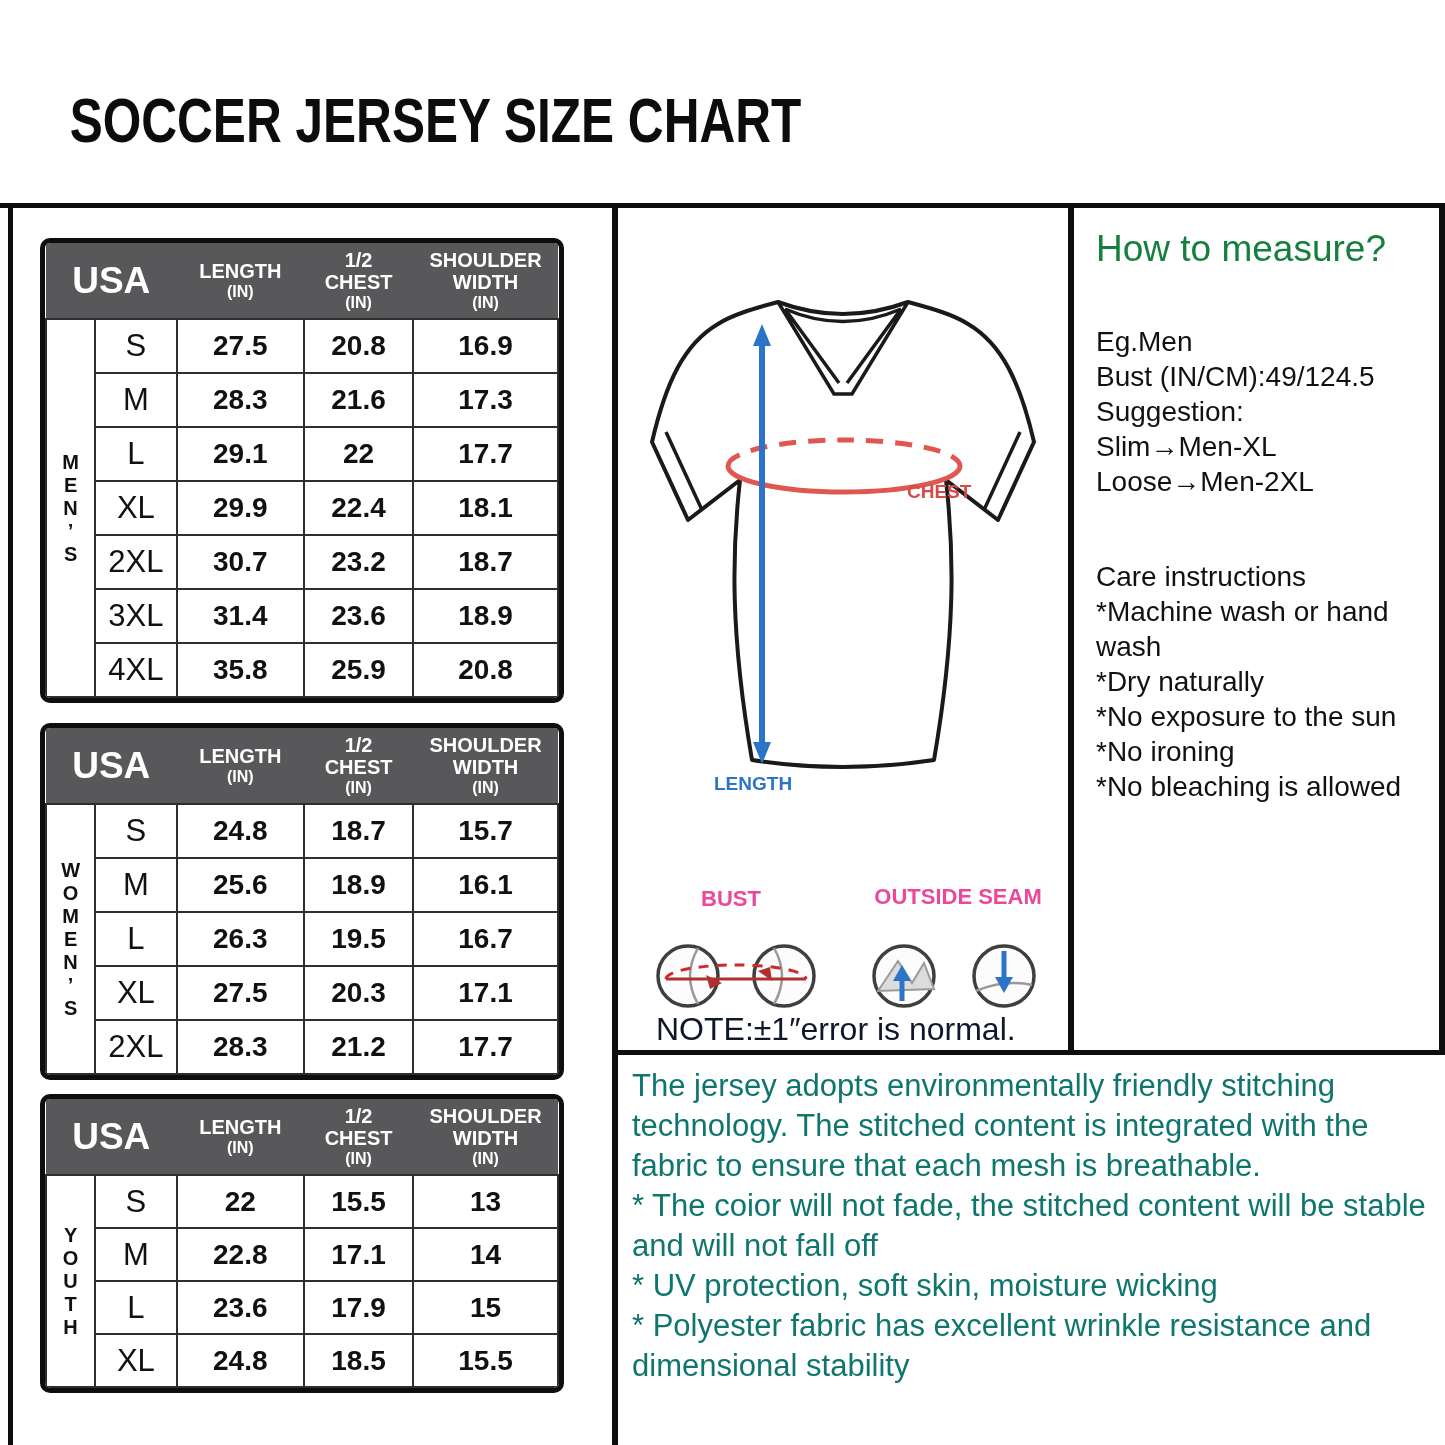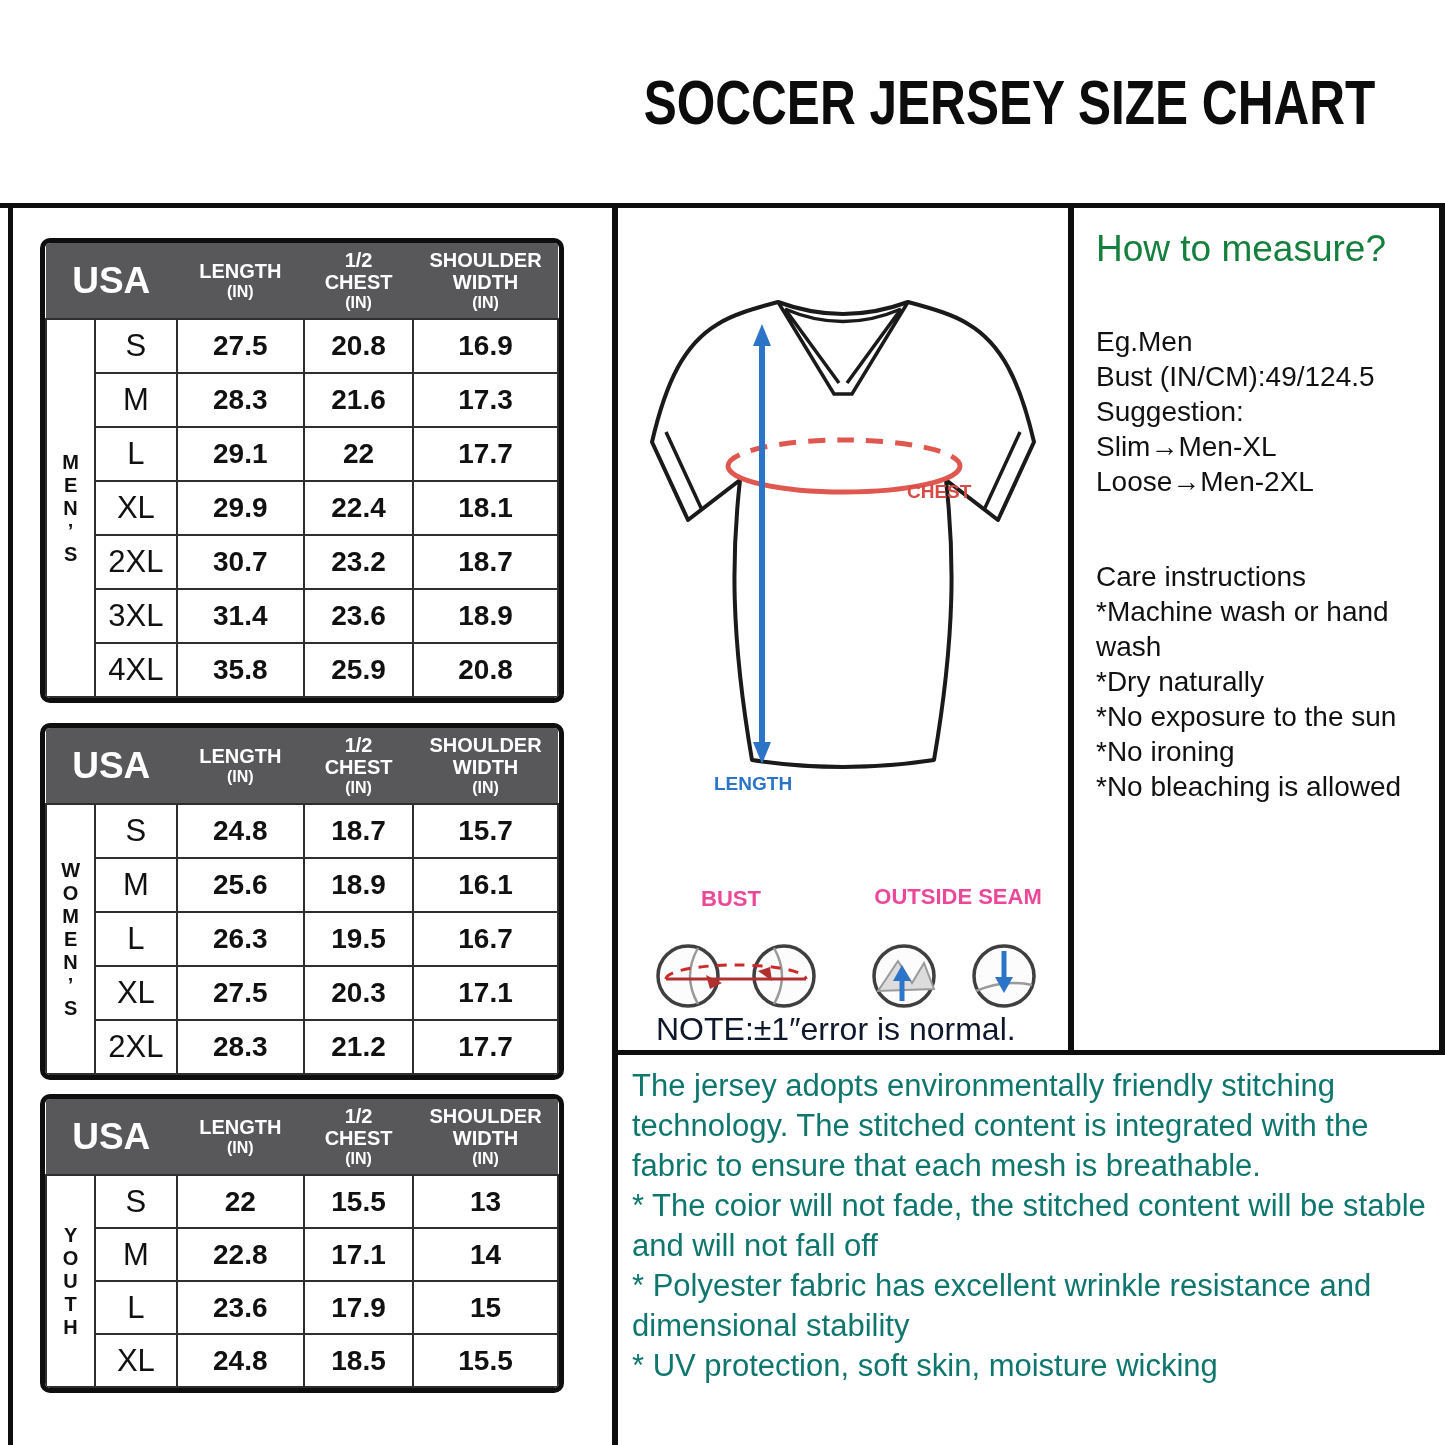--- a/index.html
+++ b/index.html
@@ -4,21 +4,21 @@
 <style>
   * { box-sizing: border-box; margin: 0; padding: 0; }
   html,body { background:#fff; }
   body {
     width:1445px; height:1445px; position:relative; overflow:hidden;
     font-family:"Liberation Sans","DejaVu Sans",sans-serif; color:#111;
   }
   .pre { white-space:pre-line; }
 
   
-  .title { position:absolute; top:68px; left:0; width:1445px; text-align:right; }
+  .title { position:absolute; top:86px; left:0; width:1445px; text-align:left; }
   .title span { display:inline-block; font-size:59px; font-weight:bold; letter-spacing:0px;
                 transform:scaleX(.84) scaleY(1.08); color:#0c0c0c; }
 
   
   .line { position:absolute; background:#0e0e0e; }
   .top-rule      { top:203px; left:0;      width:1445px; height:5px; }
   .border-left   { top:203px; left:8px;    width:5px;  height:1242px; }
   .divider-mid   { top:203px; left:612px;  width:6px;  height:1242px; }
   .divider-right { top:203px; left:1068px; width:6px;  height:850px; }
   .h-divider     { top:1050px; left:612px; width:833px; height:5px; }
@@ -373,15 +373,15 @@
 *Machine wash or hand wash
 *Dry naturally
 *No exposure to the sun
 *No ironing
 *No bleaching is allowed</div>
 </div>
 
 <div class="desc">
   <p>The jersey adopts environmentally friendly stitching technology. The stitched content is integrated with the fabric to ensure that each mesh is breathable.</p>
   <p>* The coior will not fade, the stitched content will be stable and will not fall off</p>
+  <p>* UV protection, soft skin, moisture wicking</p>
   <p>* Polyester fabric has excellent wrinkle resistance and dimensional stability</p>
-  <p>* UV protection, soft skin, moisture wicking</p>
 </div>
 
 </body></html>

